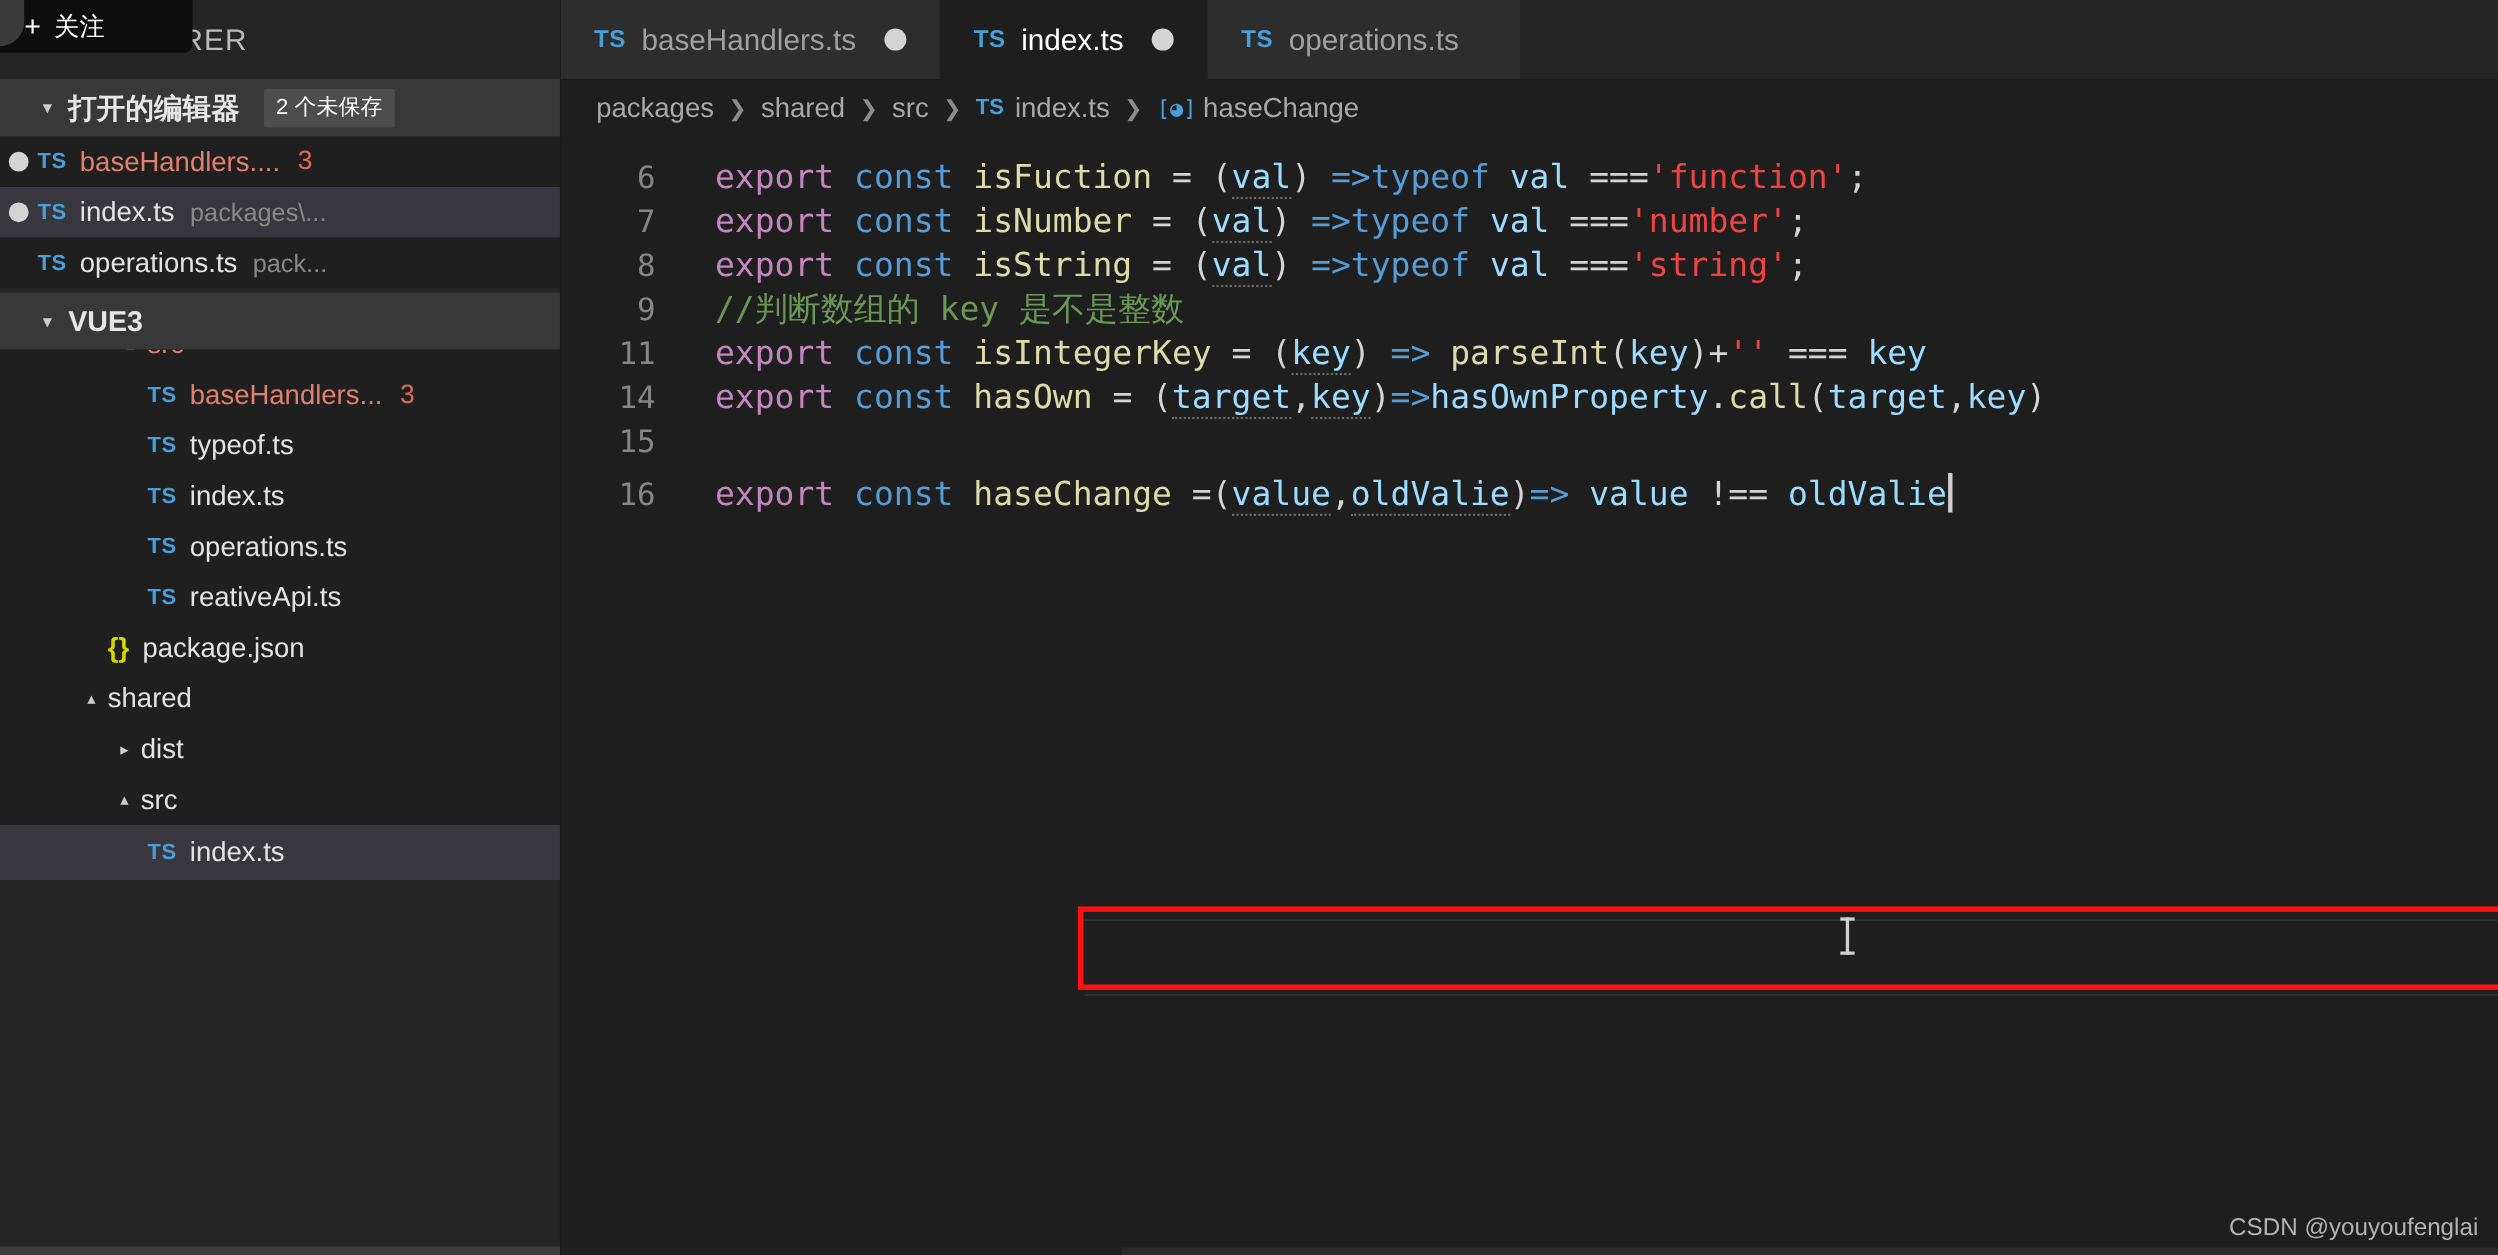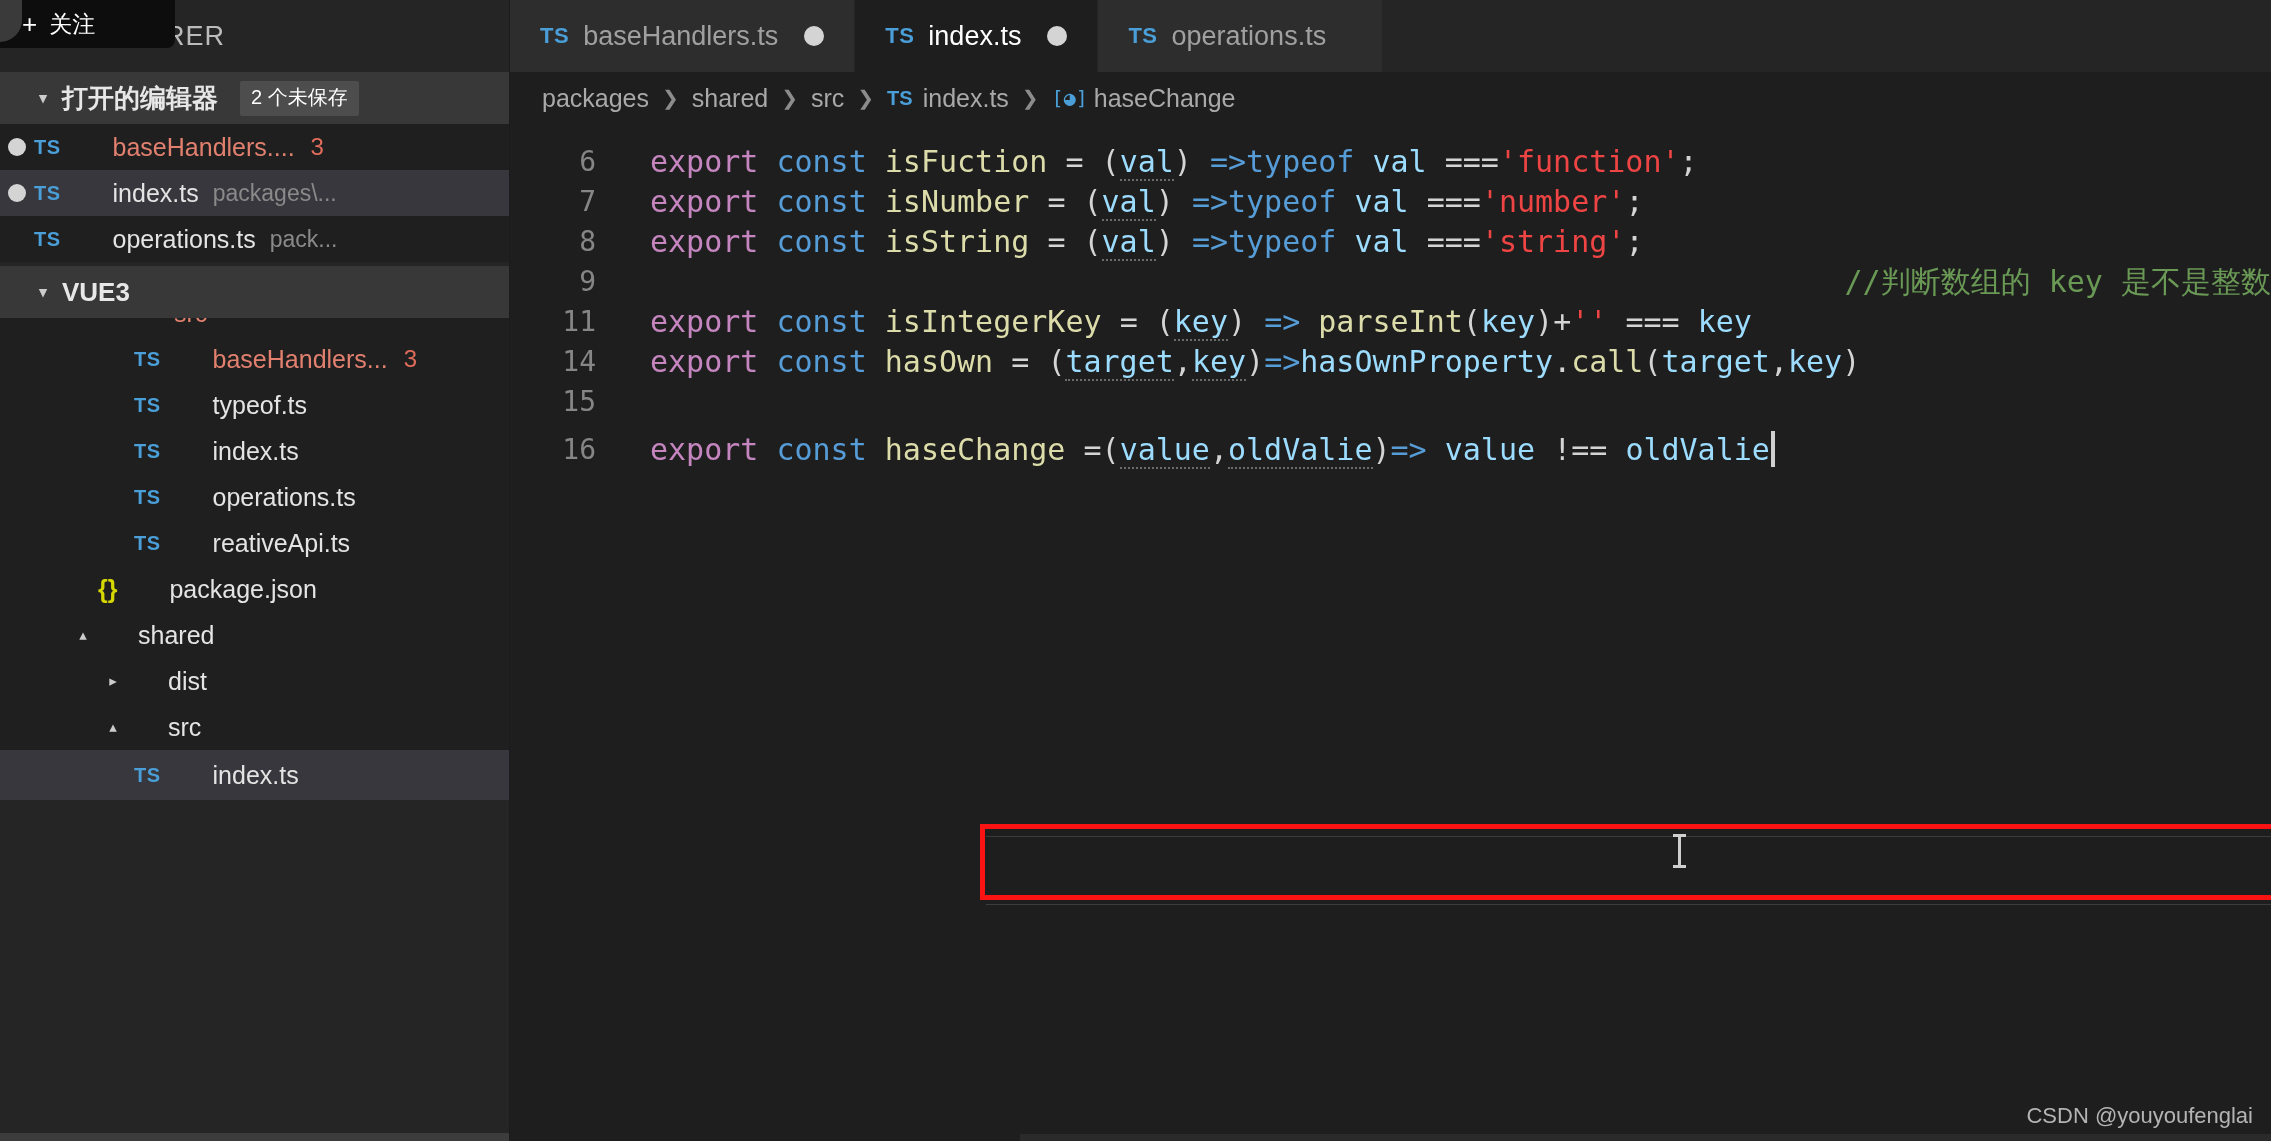--- a/index.html
+++ b/index.html
@@ -99,21 +99,21 @@
     flex: 0 0 auto;
     margin-right: 12px;
   }
   .json-icon {
     color: #d7d700;
     font-size: 25px;
     font-weight: bold;
     flex: 0 0 auto;
     margin-right: 12px;
   }
-  .fname { color: #e4e4e4; margin-left: 40px; }
+  .fname { color: #e4e4e4; }
   .fname.modified { color: #e2806f; }
   .fdesc { color: #8a8a8a; font-size: 23px; margin-left: 14px; }
   .errct { color: #e06c5b; margin-left: 16px; font-size: 24px; }
   .explorer-tree { background:#252526; }
   .tree-row-partial { height: 18px; overflow: hidden; position: relative; background:#1f1f1f; }
   .tree-row-partial .row { height: 46px; margin-top: -28px; }
 
   
   .follow-badge {
     position: absolute;
@@ -234,21 +234,21 @@
   
   .t-export   { color: #c586c0; }
   .t-const    { color: #569cd6; }
   .t-fn       { color: #dcdcaa; }
   .t-var      { color: #9cdcfe; }
   .t-param    { color: #9cdcfe; border-bottom: 2px dotted #6b6b6b; }
   .t-op       { color: #d4d4d4; }
   .t-arrow    { color: #569cd6; }
   .t-kw       { color: #569cd6; }
   .t-str      { color: #ef4444; }
-  .t-comment  { color: #6a9955; text-align: right; }
+  .t-comment  { color: #6a9955; }
   .t-class    { color: #4ec9b0; }
   .t-punct    { color: #d4d4d4; }
   .hl-box {
     position: absolute;
     left: 470px;
     top: 700px;
     width: 1520px;
     height: 76px;
     border: 5px solid #fb1212;
     pointer-events: none;

